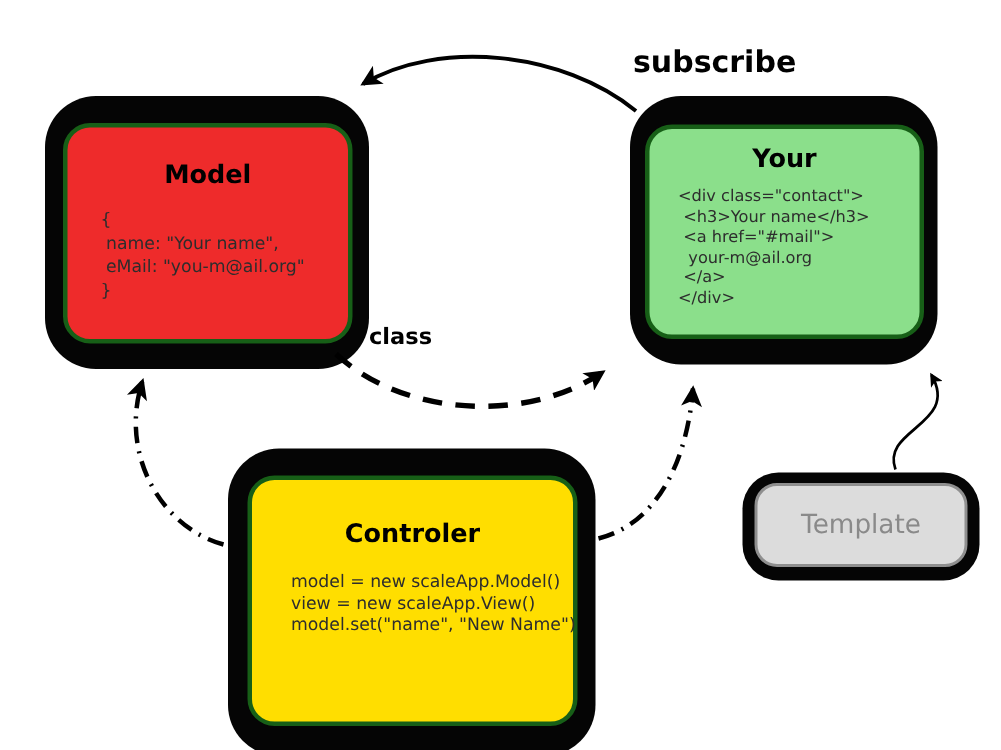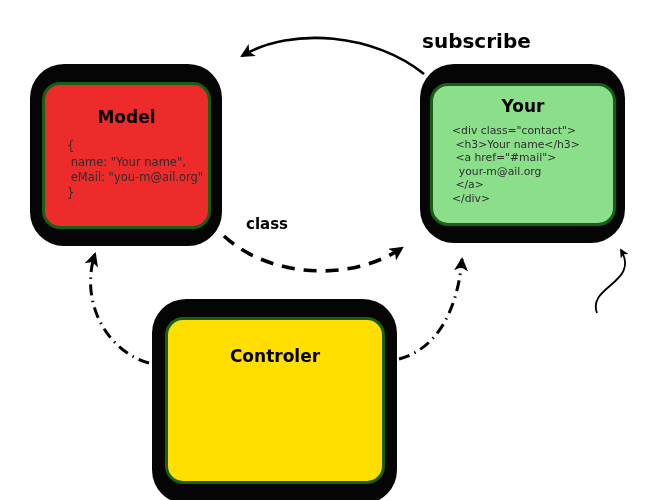--- a/index.html
+++ b/index.html
@@ -27,21 +27,21 @@
     font-weight:bold;
     font-size:17px;
     color:#000000;
   }
   .code {
     white-space:pre;
     color:#2d2d2d;
     font-size:11.5px;
     line-height:15.5px;
   }
-  #model-box   { left:30px;  top:64px;  width:192px; height:182px; padding:18px 11px 17px 12px; }
+  #model-box   { left:30px;  top:64px;  width:216px; height:182px; padding:18px 11px 17px 12px; }
   #model-box .box-title { margin-top:18px; }
   #model-box .code { margin:12px 0 0 22px; }
 
   #view-box    { left:420px; top:64px;  width:205px; height:179px; padding:19px 9px 17px 10px; }
   #view-box .box-title { margin-top:6px; }
   #view-box .code { margin:8px 0 0 19px; font-size:10.8px; line-height:13.6px; }
 
   #controller-box { left:152px; top:299px; width:245px; height:205px; padding:18px 12px 20px 13px; }
   #controller-box .box-title { margin-top:22px; }
   #controller-box .code { margin:14px 0 0 26px; line-height:14.6px; }
@@ -96,23 +96,31 @@
  &lt;a href="#mail"&gt;
   your-m@ail.org
  &lt;/a&gt;
 &lt;/div&gt;</div>
     </div>
   </div>
 
   <div class="outer-box" id="controller-box">
     <div class="inner-box" style="background-color: rgb(255, 222, 0); border-color: rgb(23, 95, 23);">
       <div class="box-title">Controler</div>
+      <div class="code">model = new scaleApp.Model()
+view = new scaleApp.View()
+model.set("name", "New Name")</div>
     </div>
   </div>
 
+  <div class="outer-box" id="template-box">
+    <div class="inner-box" style="background-color: rgb(220, 220, 220); border-color: rgb(143, 143, 143);">
+      <div class="template-label" style="color: rgb(138, 138, 138);">Template</div>
+    </div>
+  </div>
 
   <div class="float-label" id="subscribe-label">subscribe</div>
   <div class="float-label" id="notify-label">class</div>
 
   <svg id="arrow-layer" viewBox="0 0 667 500" xmlns="http://www.w3.org/2000/svg">
     <defs>
       <marker id="arrow-big" viewBox="0 0 10 10" refX="8.5" refY="5" markerUnits="userSpaceOnUse" markerWidth="17" markerHeight="14" orient="auto">
         <path d="M0,0 L10,5 L0,10 L2.5,5 z" fill="#000000"></path>
       </marker>
       <marker id="arrow-small" viewBox="0 0 10 10" refX="8" refY="5" markerUnits="userSpaceOnUse" markerWidth="10" markerHeight="9" orient="auto">

